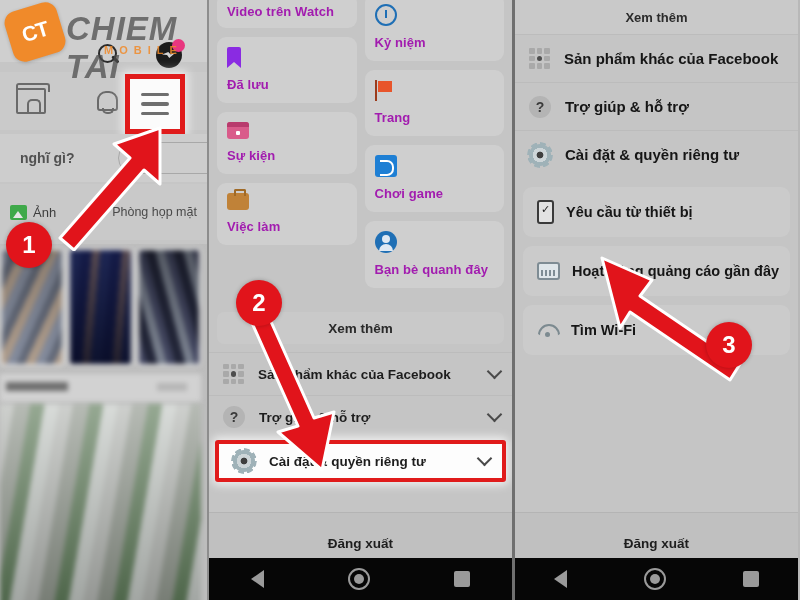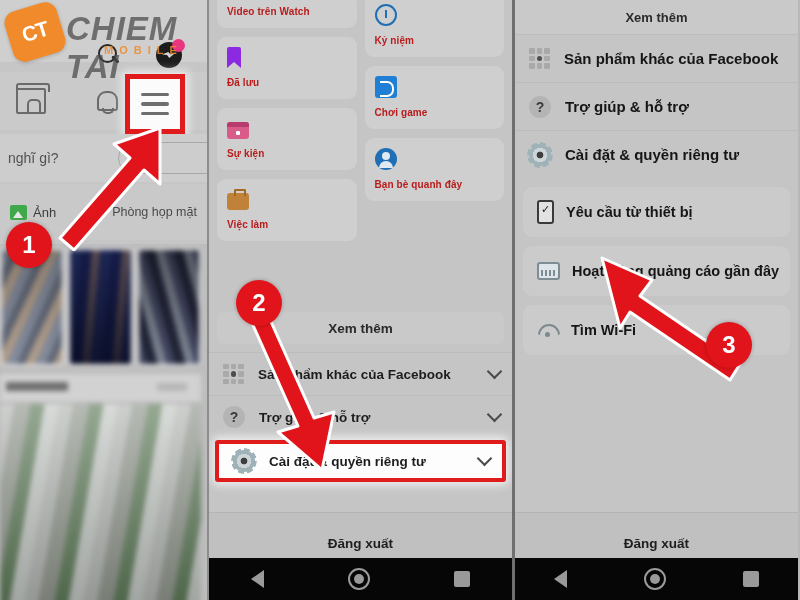--- a/index.html
+++ b/index.html
@@ -96,21 +96,21 @@
     display: flex; flex-direction: column; justify-content: center;
     align-items: center; gap: 6px;
   }
   .hamburger-hl i { display: block; width: 28px; height: 3.4px; background: #6e6e6e; border-radius: 2px; }
 
   .composer {
     position: absolute; top: 134px; left: 0; right: 0; height: 48px;
     background: #cdcdcd; display: flex; align-items: center;
   }
   .composer-text {
-    font-size: 14px; color: #3c3c3c; padding-left: 8px; opacity: .85;
+    font-size: 14px; color: #3c3c3c; padding-left: 20px; opacity: .85; font-weight: bold;
   }
   .composer-pill {
     position: absolute; left: 118px; top: 8px; width: 110px; height: 32px;
     border: 1.6px solid #a8a8a8; border-radius: 18px;
   }
   .action-row {
     position: absolute; top: 184px; left: 0; right: 0; height: 56px;
     background: #c9c9c9; display: flex; align-items: center; gap: 10px;
     padding-left: 10px;
   }
@@ -161,21 +161,21 @@
     position: absolute; top: -6px; left: 0; right: 0;
     display: flex; gap: 8px; padding: 0 8px;
   }
   .col { flex: 1; display: flex; flex-direction: column; gap: 9px; }
   .tile {
     background: #cfcfcf; border-radius: 9px;
     padding: 10px 10px 11px 10px; min-height: 62px;
     display: flex; flex-direction: column; justify-content: flex-end; gap: 9px;
   }
   .tile.short { min-height: 34px; justify-content: center; padding: 8px 10px; }
-  .tile-label { font-size: 10px; color: #b91c1c; font-weight: 600; letter-spacing: .1px; }
+  .tile-label { font-size: 13px; color: #a21caf; font-weight: 600; letter-spacing: .1px; }
 
   .ico-bookmark { width: 14px; height: 21px; background: #8a2be2; border-radius: 2px 2px 0 0; position: relative; }
   .ico-bookmark::after { content:""; position:absolute; bottom:0; left:0; width:0;height:0;
     border-left:7px solid transparent;border-right:7px solid transparent;border-bottom:6px solid #cfcfcf;}
   .ico-event { width: 22px; height: 17px; background: #d95b8a; border-radius: 3px; position: relative; }
   .ico-event::before { content:""; position:absolute; top:0; left:0; right:0; height:5px; background:#b83b6d; border-radius:3px 3px 0 0;}
   .ico-event::after { content:""; position:absolute; left:9px; top:9px; width:4px;height:4px;background:#fff;border-radius:1px;}
   .ico-job { width: 22px; height: 17px; background: #c08238; border-radius: 3px; position: relative; }
   .ico-job::before { content:""; position:absolute; top:-4px; left:7px; width:8px;height:5px;
     border:2px solid #a06a26; border-bottom:none; border-radius:2px 2px 0 0;}
@@ -393,20 +393,24 @@
             <span class="ico-job"></span>
             <span class="tile-label">Việc làm</span>
           </div>
         </div>
         <div class="col">
           <div class="tile">
             <span class="ico-clock"></span>
             <span class="tile-label">Kỷ niệm</span>
           </div>
           <div class="tile">
+            <span class="ico-flag"></span>
+            <span class="tile-label">Trang</span>
+          </div>
+          <div class="tile">
             <span class="ico-game"></span>
             <span class="tile-label">Chơi game</span>
           </div>
           <div class="tile">
             <span class="ico-friend"></span>
             <span class="tile-label">Bạn bè quanh đây</span>
           </div>
         </div>
       </div>
 

